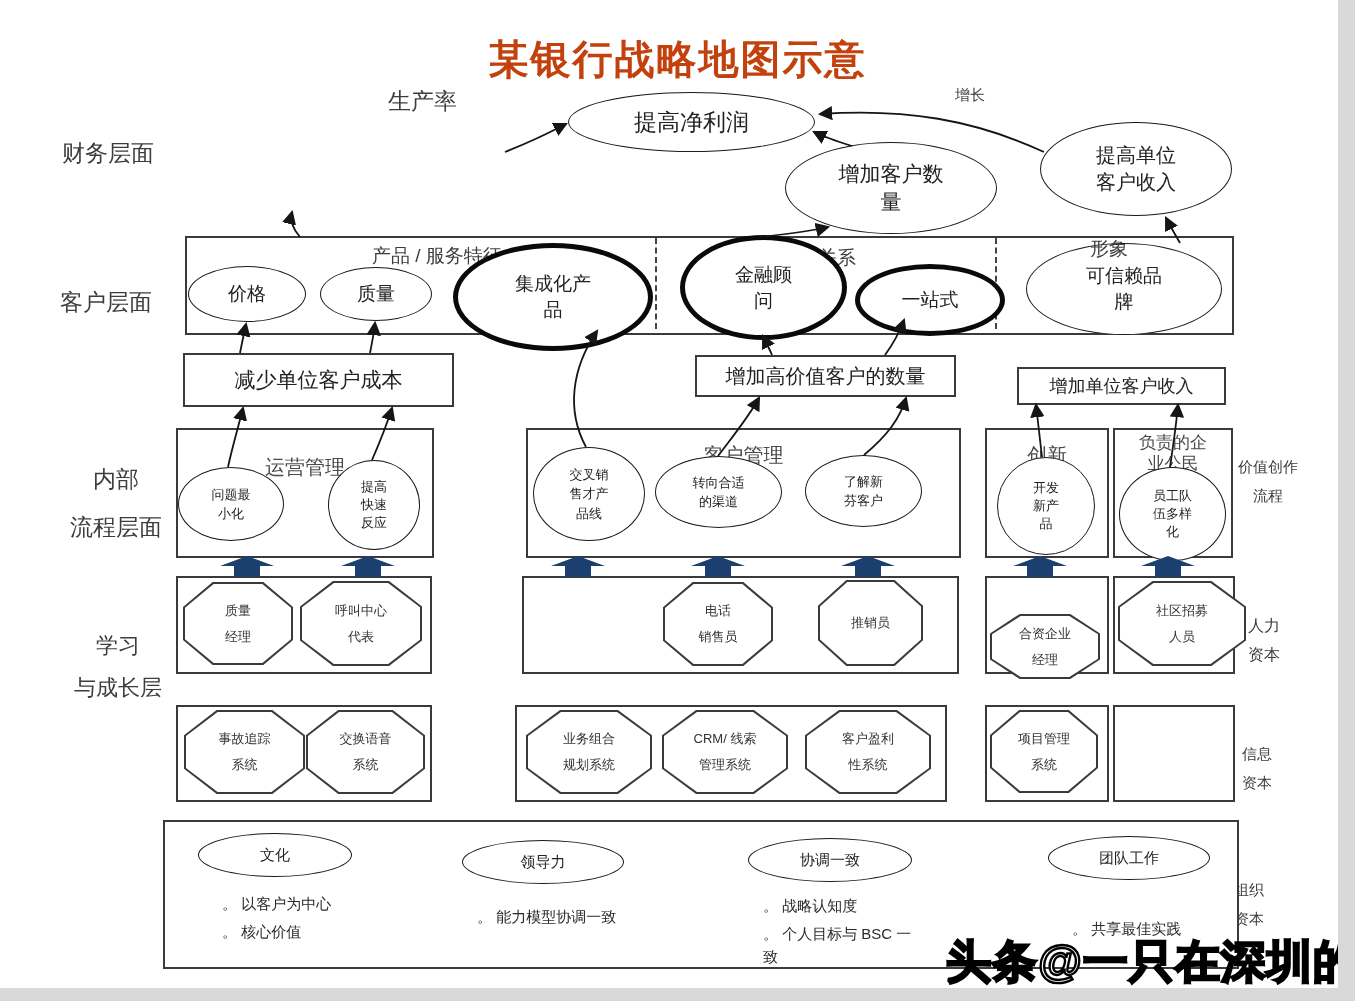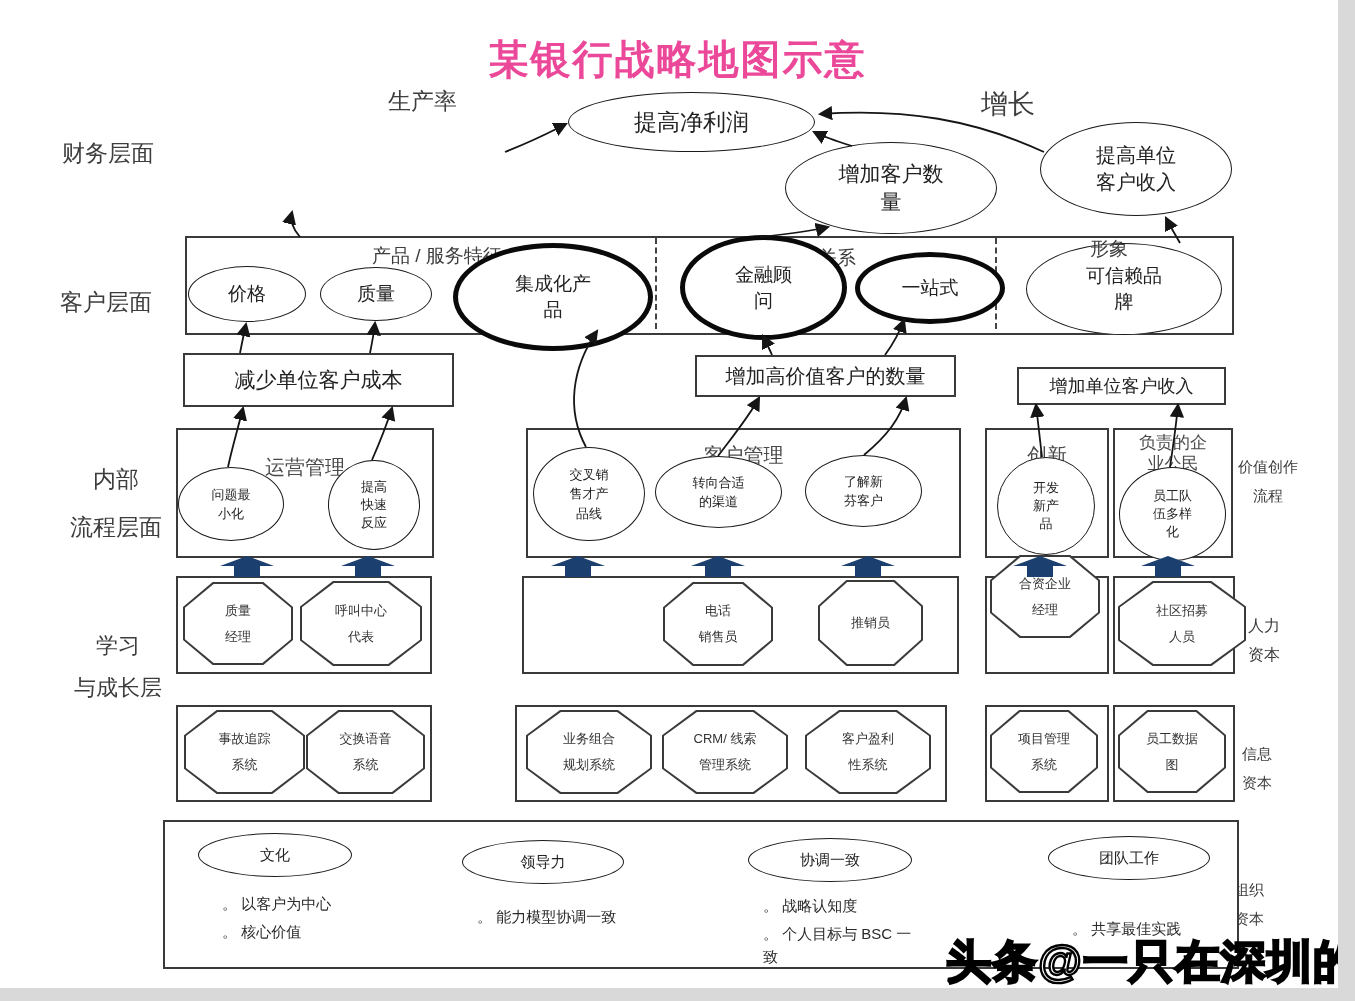--- a/index.html
+++ b/index.html
@@ -26,24 +26,24 @@
        color:#fff;-webkit-text-stroke:2.4px #000;letter-spacing:1px;white-space:nowrap;}
   .edge{position:absolute;background:#d9d9d9;z-index:70;}
   #title{position:absolute;left:0;right:0;top:32px;text-align:center;
        font-size:40px;font-weight:bold;letter-spacing:2px;}
 </style>
 </head>
 <body>
 
 <div id="stage">
 
-  <div id="title" style="color:#ec4899">某银行战略地图示意</div>
+  <div id="title" style="color:#c2410c">某银行战略地图示意</div>
 
   <div class="lbl" style="left:388px;top:86px;font-size:23px">生产率</div>
-  <div class="lbl" style="left:981px;top:86px;font-size:27px">增长</div>
+  <div class="lbl" style="left:955px;top:86px;font-size:15px">增长</div>
 
   <div class="lbl" style="left:62px;top:138px;font-size:23px">财务层面</div>
   <div class="lbl" style="left:60px;top:287px;font-size:23px">客户层面</div>
   <div class="lbl ml" style="left:52px;top:455px;font-size:23px;width:128px;text-align:center;line-height:2.1">内部
 流程层面</div>
   <div class="lbl ml" style="left:54px;top:625px;font-size:22px;width:128px;text-align:center;line-height:1.9">学习
 与成长层</div>
 
   <div class="lbl ml" style="left:1228px;top:453px;font-size:15px;width:80px;text-align:center;line-height:1.9">价值创作
 流程</div>
@@ -80,21 +80,21 @@
     <span>质量</span>
     </div>
   <div class="ell bold" style="left:453px;top:243px;width:190px;height:98px;font-size:19px">
     <span class="ml">集成化产
 品</span>
     </div>
   <div class="ell bold" style="left:680px;top:235px;width:157px;height:95px;font-size:19px">
     <span class="ml">金融顾
 问</span>
     </div>
-  <div class="ell bold" style="left:855px;top:252px;width:140px;height:62px;font-size:19px">
+  <div class="ell bold" style="left:855px;top:264px;width:140px;height:62px;font-size:19px">
     <span>一站式</span>
     </div>
   <div class="ell" style="left:1026px;top:243px;width:194px;height:90px;font-size:19px">
     <span class="ml">可信赖品
 牌</span>
     </div>
 
   <div class="box flexc" style="left:183px;top:353px;width:267px;height:50px;font-size:21px">
     <span>减少单位客户成本</span>
     </div>
@@ -175,21 +175,21 @@
     <div class="oct-in">
         <span class="ml">电话
 销售员</span>
       </div>
     </div>
   <div class="oct" style="left:818px;top:580px;width:105px;height:86px">
     <div class="oct-in">
         <span class="ml">推销员</span>
       </div>
     </div>
-  <div class="oct" style="left:990px;top:555px;width:110px;height:83px">
+  <div class="oct" style="left:990px;top:614px;width:110px;height:65px">
     <div class="oct-in">
         <span class="ml">合资企业
 经理</span>
       </div>
     </div>
   <div class="oct" style="left:1118px;top:581px;width:128px;height:85px">
     <div class="oct-in">
         <span class="ml">社区招募
 人员</span>
       </div>
@@ -227,26 +227,20 @@
   <div class="oct" style="left:805px;top:710px;width:126px;height:84px">
     <div class="oct-in">
         <span class="ml">客户盈利
 性系统</span>
       </div>
     </div>
   <div class="oct" style="left:990px;top:710px;width:108px;height:83px">
     <div class="oct-in">
         <span class="ml">项目管理
 系统</span>
-      </div>
-    </div>
-  <div class="oct" style="left:1118px;top:710px;width:108px;height:83px">
-    <div class="oct-in">
-        <span class="ml">员工数据
-图</span>
       </div>
     </div>
 
   <div class="box" style="left:163px;top:820px;width:1072px;height:145px"></div>
   <div class="ell" style="left:198px;top:833px;width:152px;height:42px;font-size:15px">
     <span>文化</span>
     </div>
   <div class="ell" style="left:462px;top:840px;width:160px;height:42px;font-size:15px">
     <span>领导力</span>
     </div>

